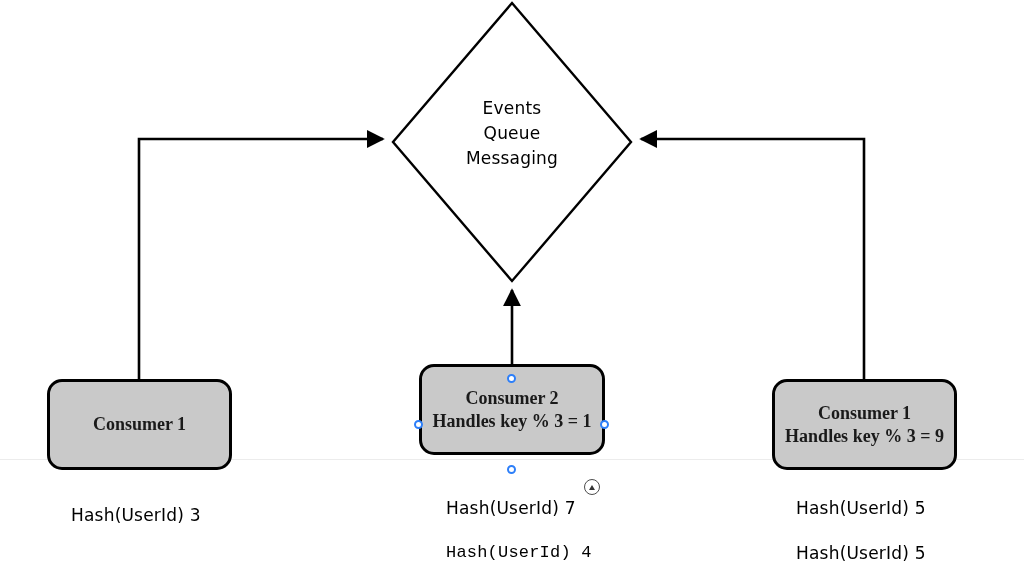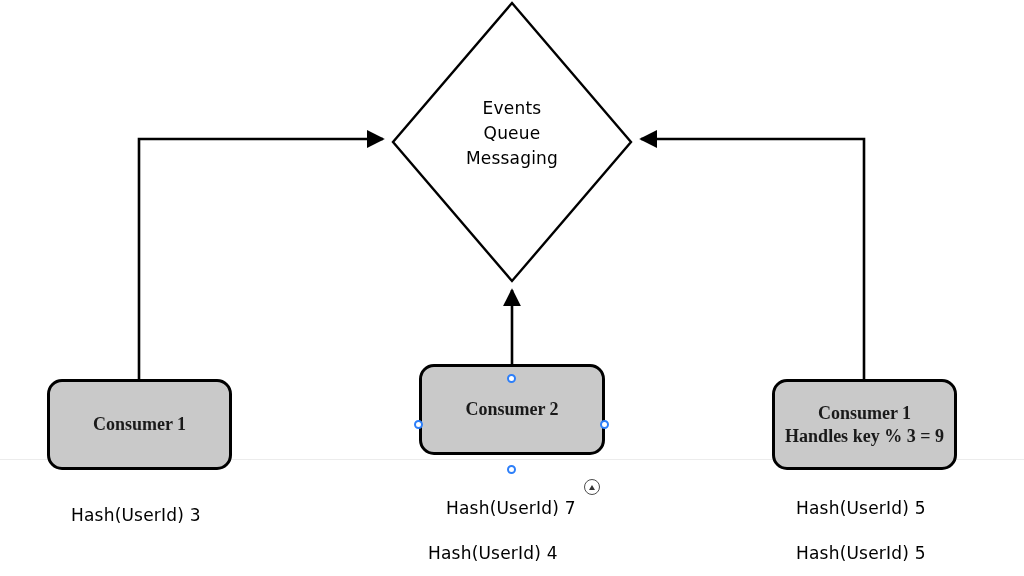--- a/index.html
+++ b/index.html
@@ -153,36 +153,37 @@
       <div>Messaging</div>
     </div>
   </div>
 
   <div class="node-box" style="left:47px; top:379px; width:185px; height:91px;">
     <div class="node-line">Consumer 1</div>
   </div>
 
   <div class="node-box" style="left:419px; top:364px; width:186px; height:91px;">
     <div class="node-line">Consumer 2</div>
+    <div class="node-line">Handles key % 3 = 1</div>
   </div>
 
   <div class="handle" style="left:507px; top:374px;"></div>
   <div class="handle" style="left:507px; top:465px;"></div>
   <div class="handle" style="left:414px; top:420px;"></div>
   <div class="handle" style="left:600px; top:420px;"></div>
   <div class="shape-menu-badge" style="left:584px; top:479px;">
     <span></span>
   </div>
 
   <div class="node-box" style="left:772px; top:379px; width:185px; height:91px;">
     <div class="node-line">Consumer 1</div>
     <div class="node-line">Handles key % 3 = 9</div>
   </div>
 
   <div class="hash-label" style="left:71px; top:495px;margin-top:10px;">Hash(UserId) 3</div>
 
   <div class="hash-label" style="left:446px; top:498px;">Hash(UserId) 7</div>
-  <div class="hash-label" style="left:428px; top:543px;">Hash(UserId) 4</div>
+  <div class="hash-label" style="left:446px; top:543px;font-family:Liberation Mono, monospace;">Hash(UserId) 4</div>
 
   <div class="hash-label" style="left:796px; top:498px;">Hash(UserId) 5</div>
   <div class="hash-label" style="left:796px; top:543px;">Hash(UserId) 5</div>
 
 </div>
 
 </body></html>

